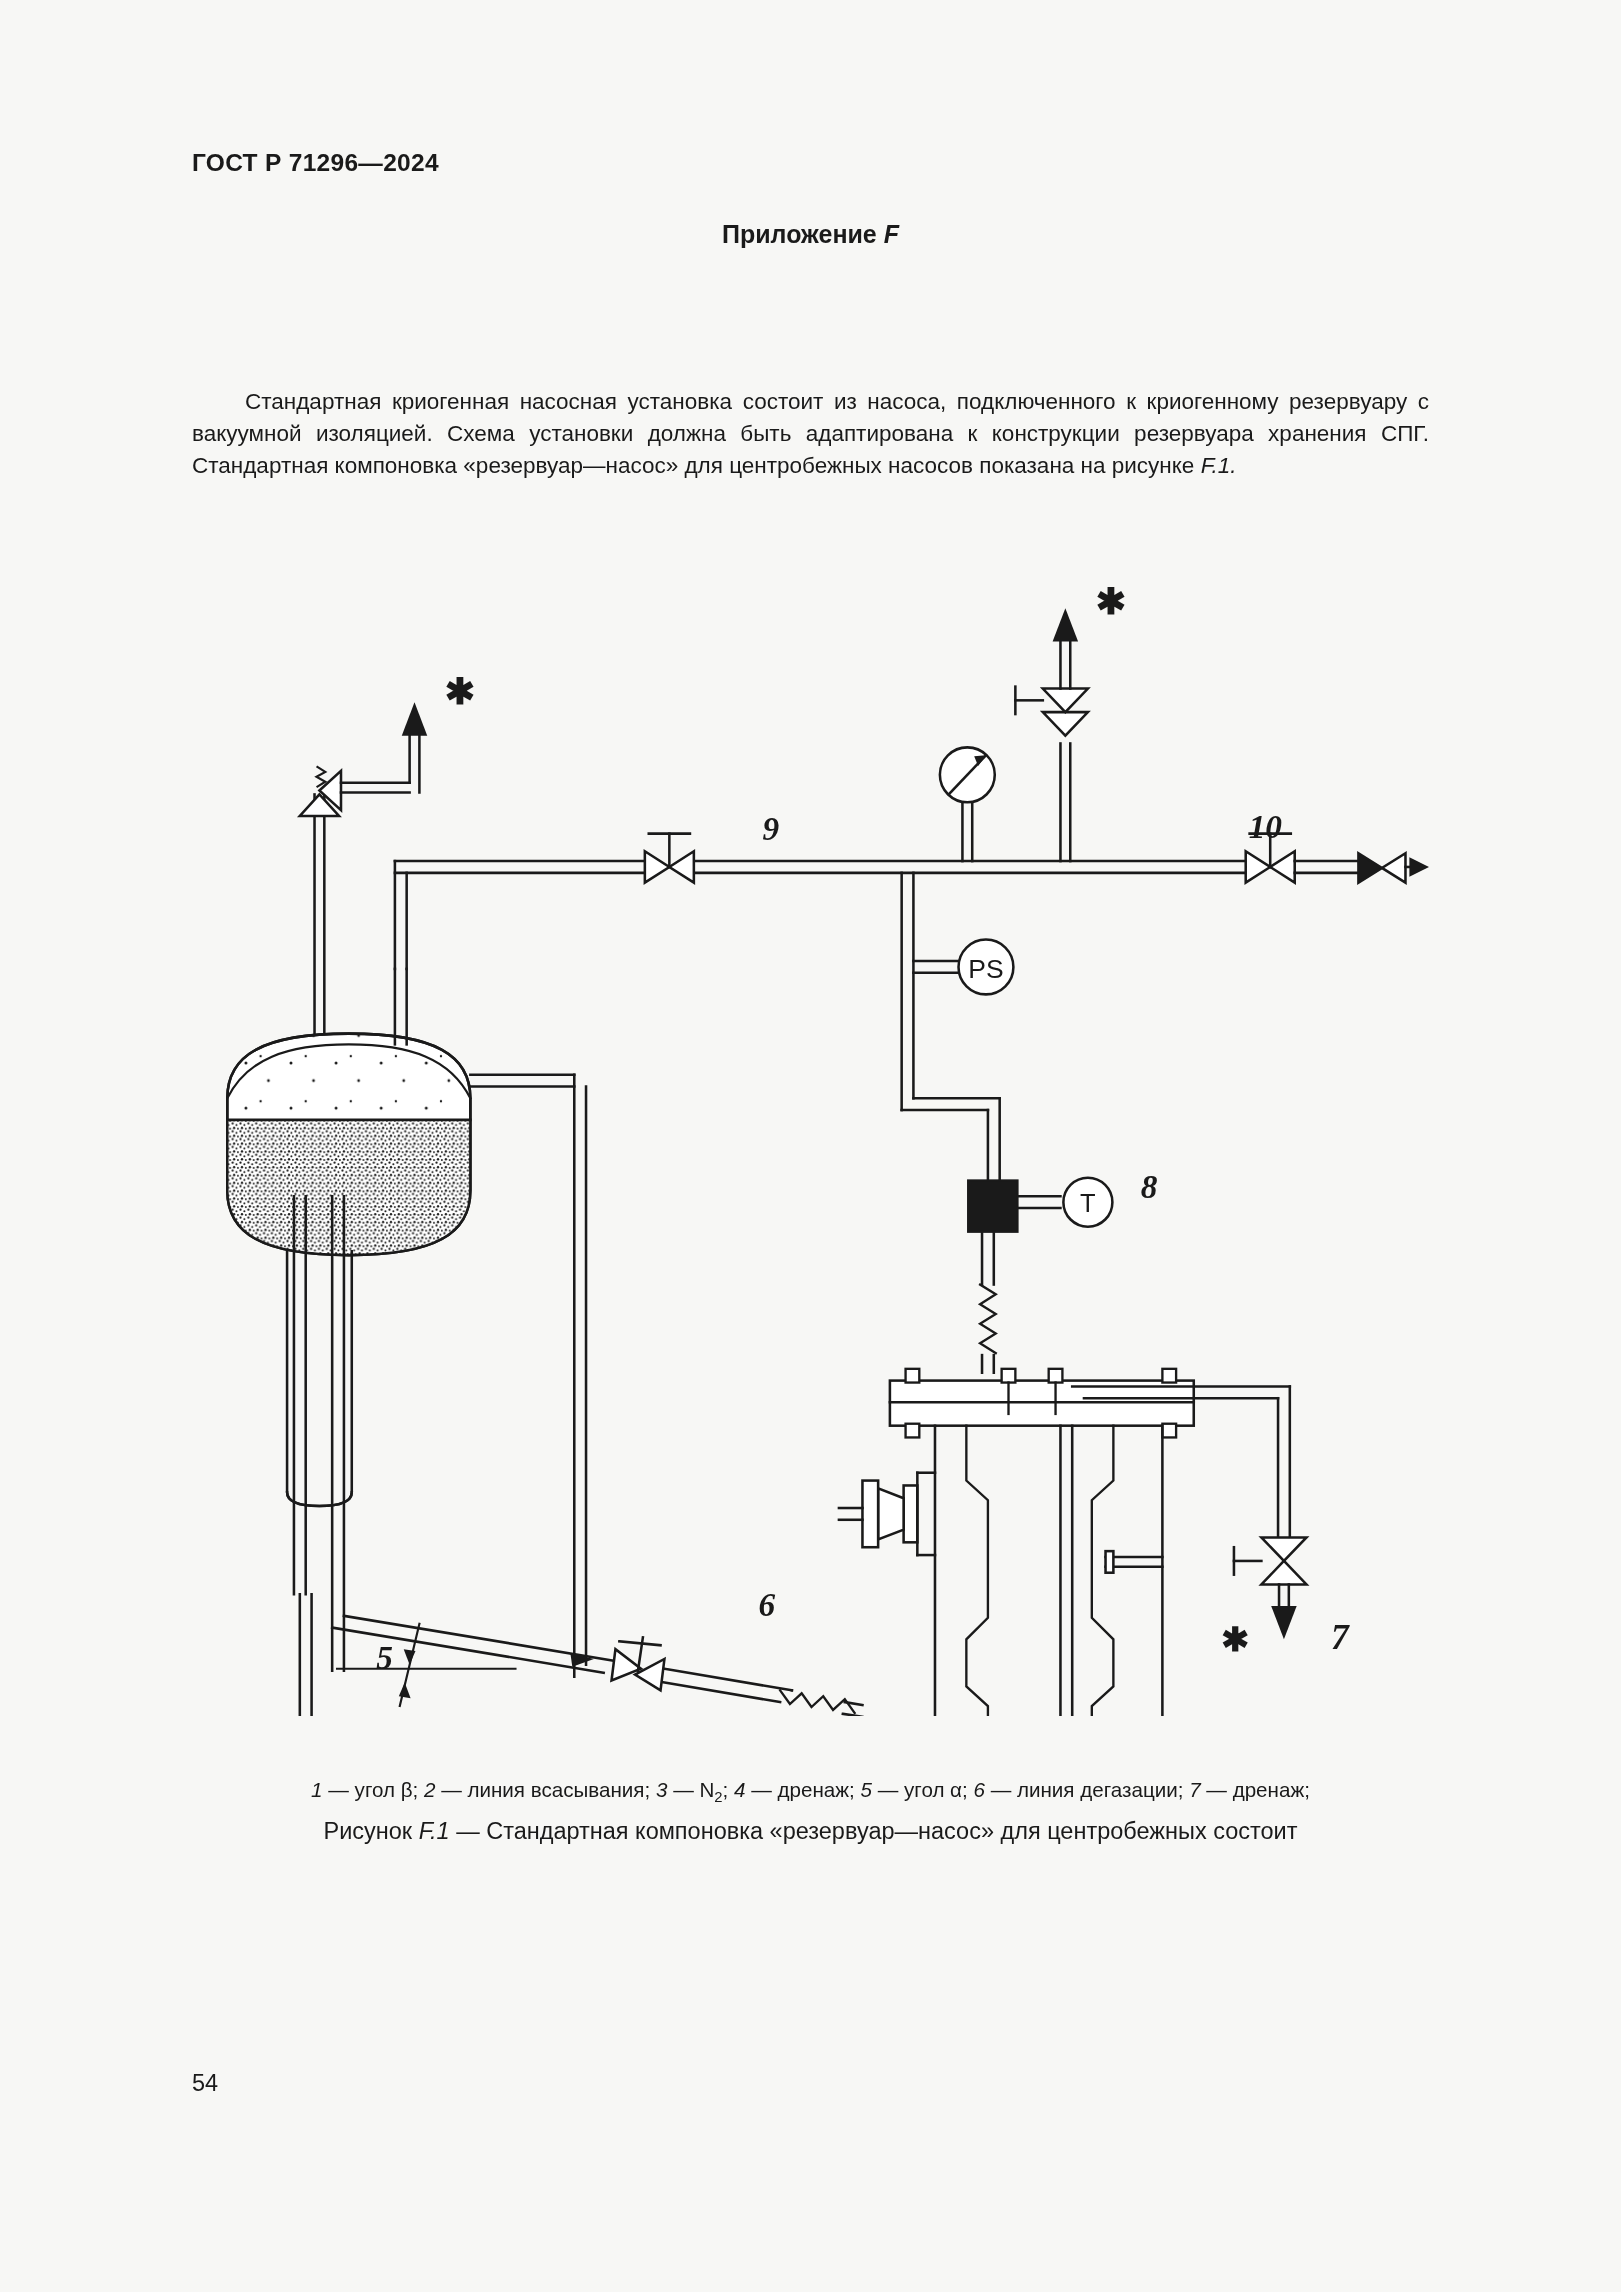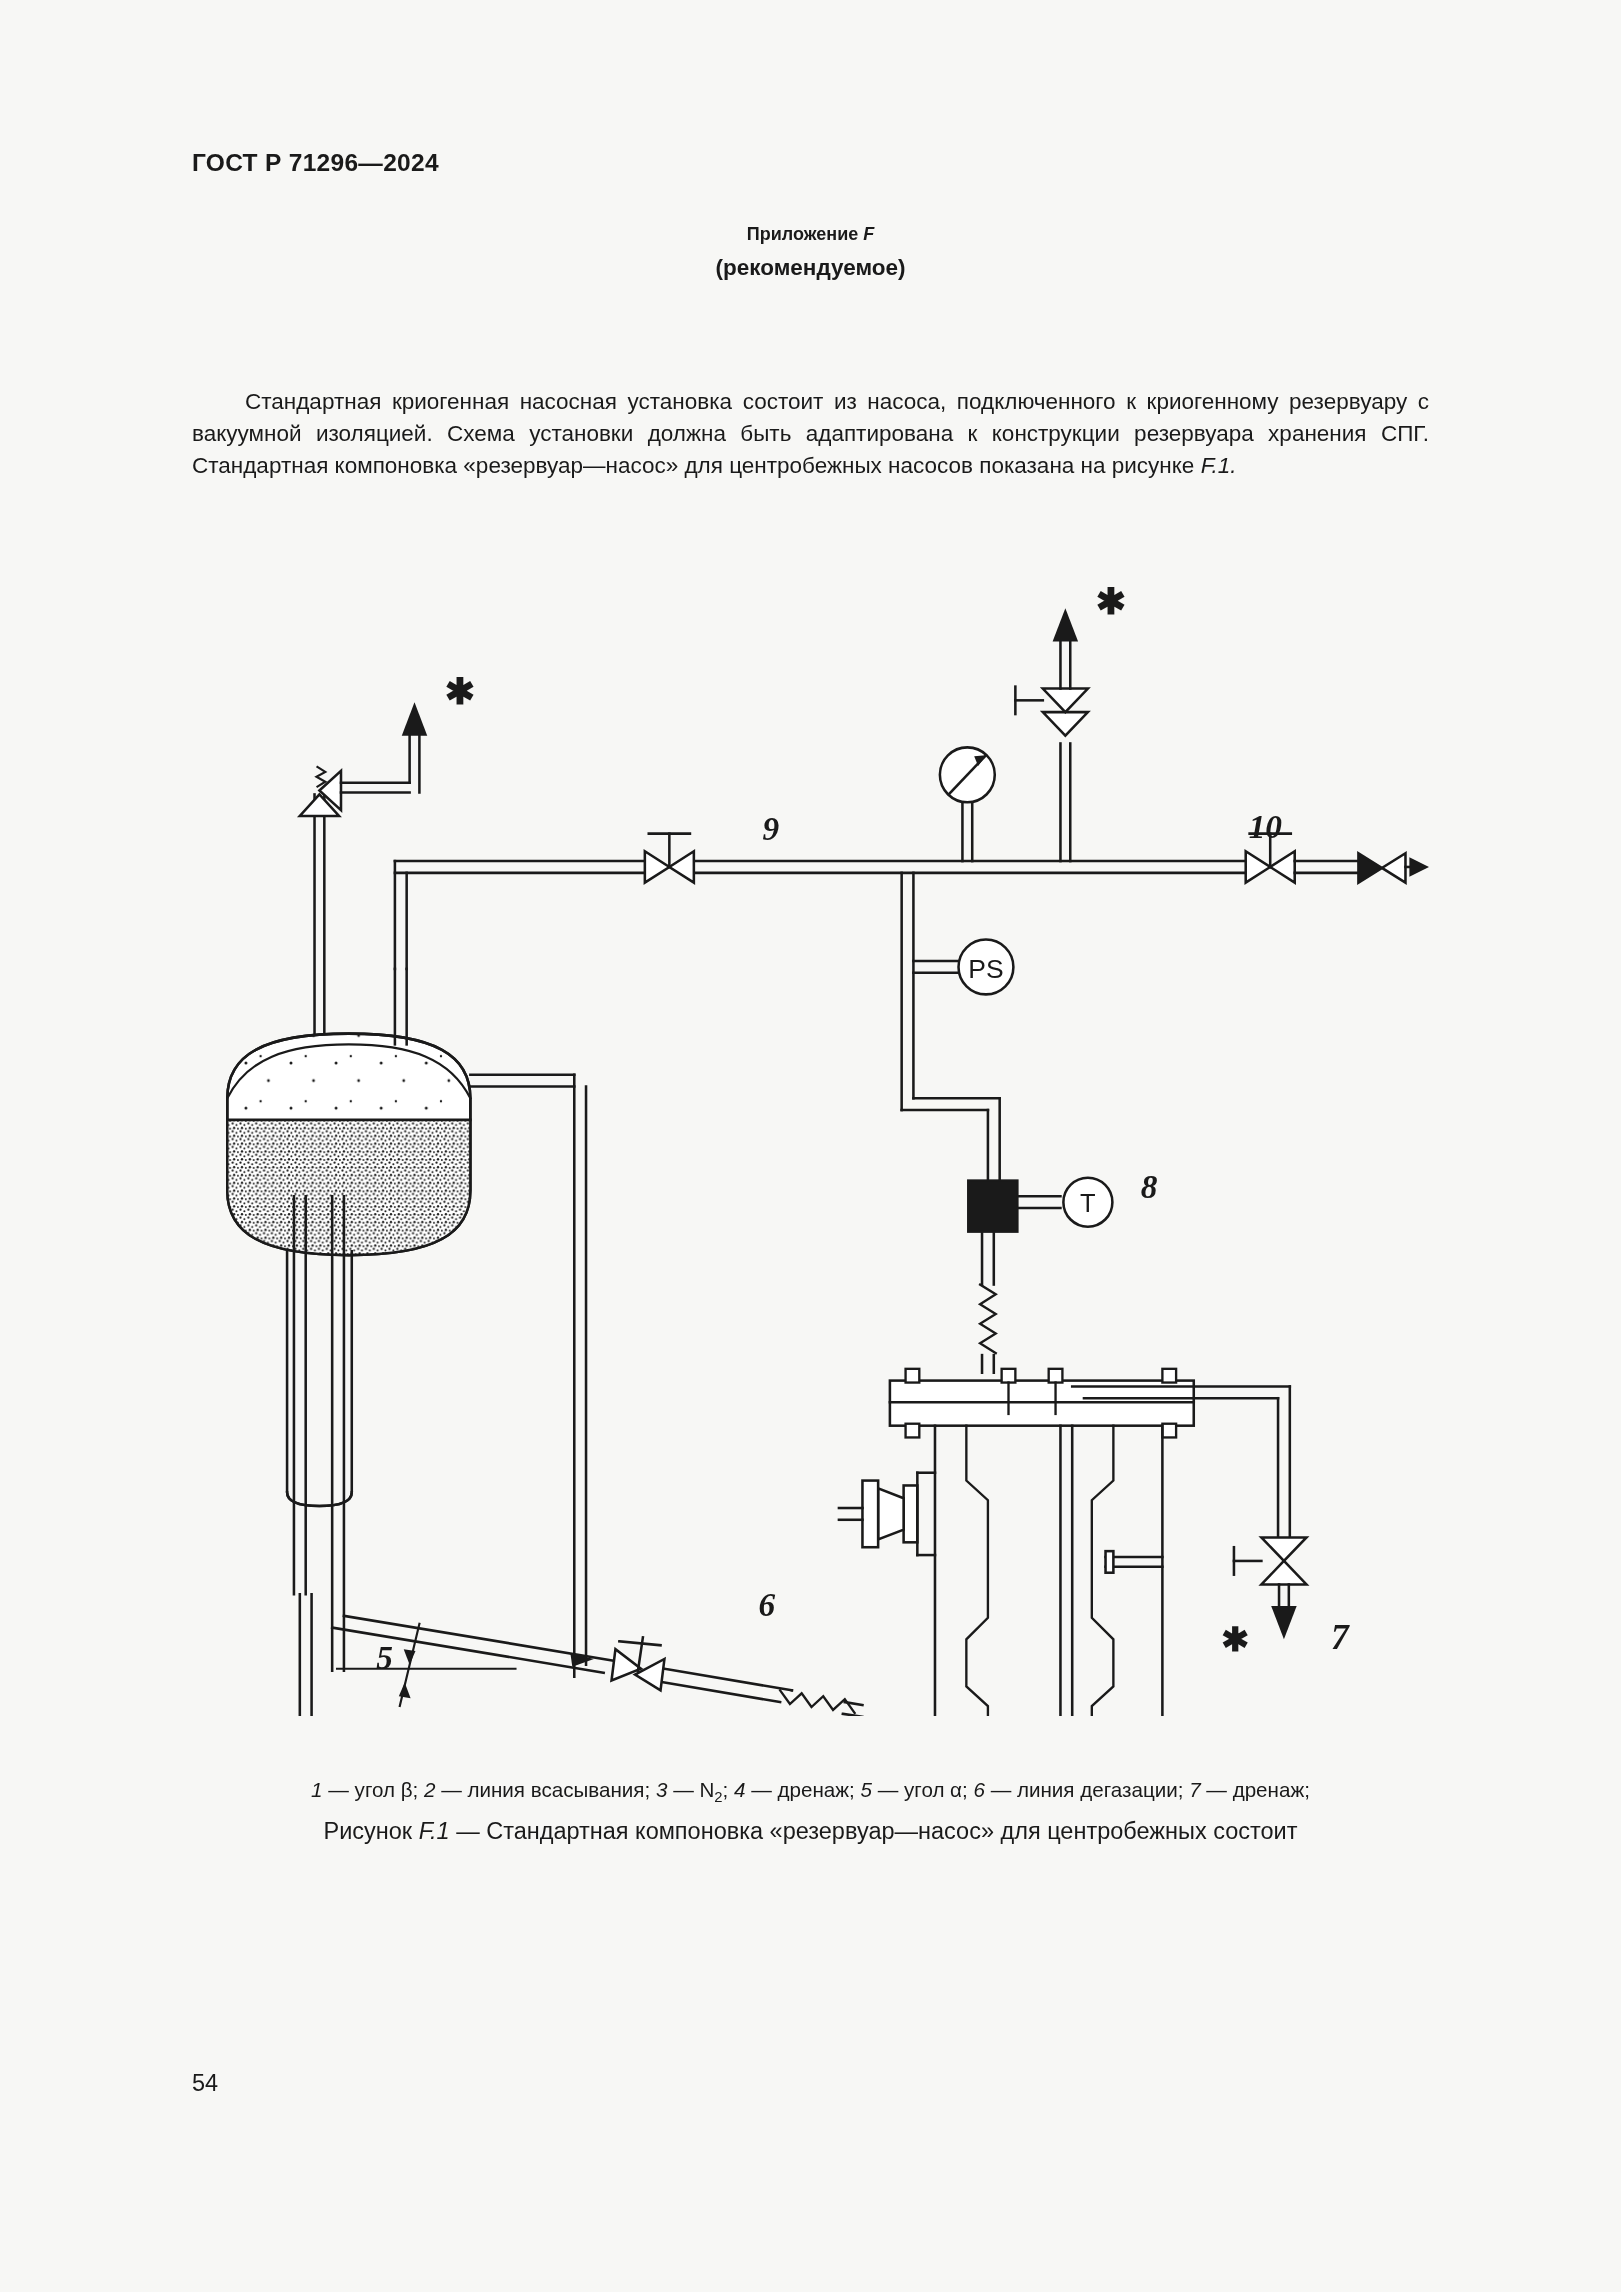--- a/index.html
+++ b/index.html
@@ -35,21 +35,21 @@
   }
   
   .appendix-block {
     position: absolute;
     left: 192px;
     top: 218px;
     width: 1237px;
     text-align: center;
   }
   .appendix-line1 {
-    font-size: 18px;
+    font-size: 25px;
     font-weight: bold;
     line-height: 33px;
   }
   .appendix-line1 .ital { font-style: italic; }
   .appendix-line2 {
     font-size: 22.5px;
     font-weight: bold;
     line-height: 33px;
   }
   .section-title {
@@ -118,21 +118,20 @@
 </style>
 </head>
 <body>
 
 <div class="page">
 
   <div class="doc-header">ГОСТ Р 71296—2024</div>
 
   <div class="appendix-block">
     <div class="appendix-line1"><span>Приложение</span> <span class="ital">F</span></div>
-    <div class="appendix-line2">(рекомендуемое)</div>
   </div>
 
 
   <div class="body-par"><span>Стандартная криогенная насосная установка состоит из насоса, подключенного к криогенному резервуару с вакуумной изоляцией. Схема установки должна быть адаптирована к конструкции резервуара хранения СПГ. Стандартная компоновка «резервуар—насос» для центробежных насосов показана на рисунке</span> <span class="ital">F.1.</span></div>
 
   <div class="figure-wrap">
   <svg width="1237" height="1206" viewBox="0 0 1262 1230" xmlns="http://www.w3.org/2000/svg">
     <defs>
       <pattern id="stipple" width="8" height="8" patternUnits="userSpaceOnUse">
         <rect width="8" height="8" fill="#ffffff"></rect>

